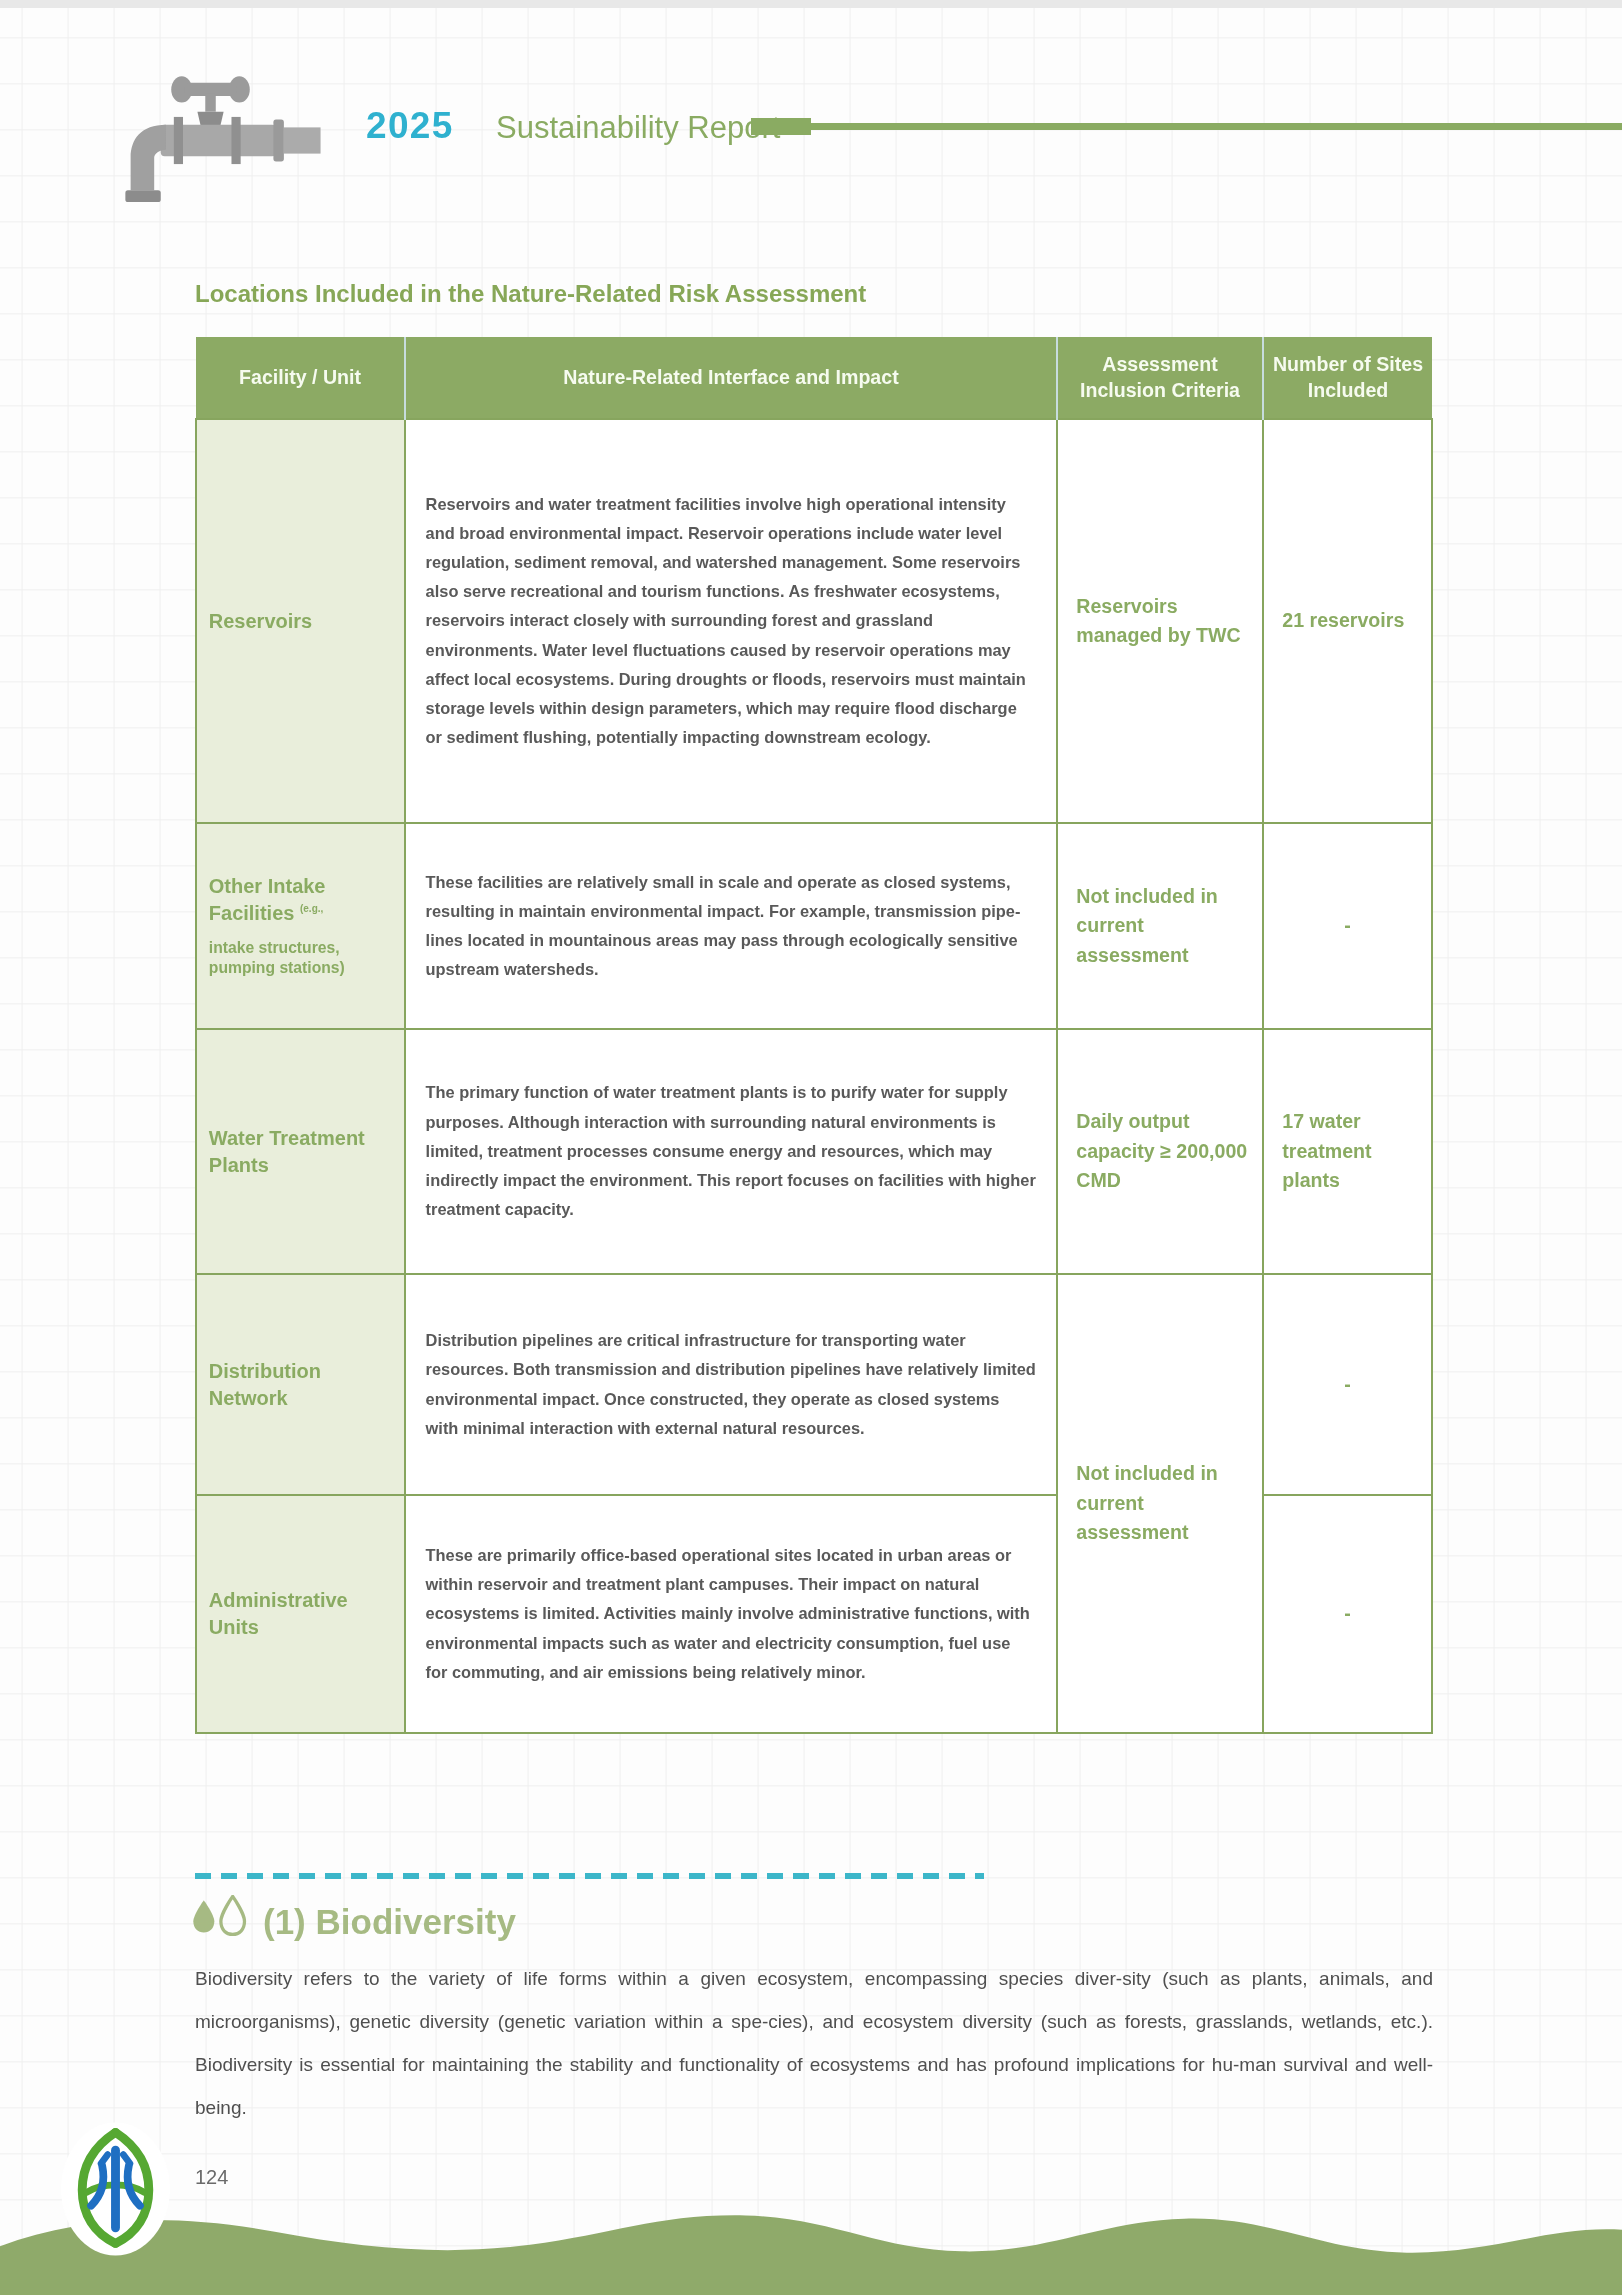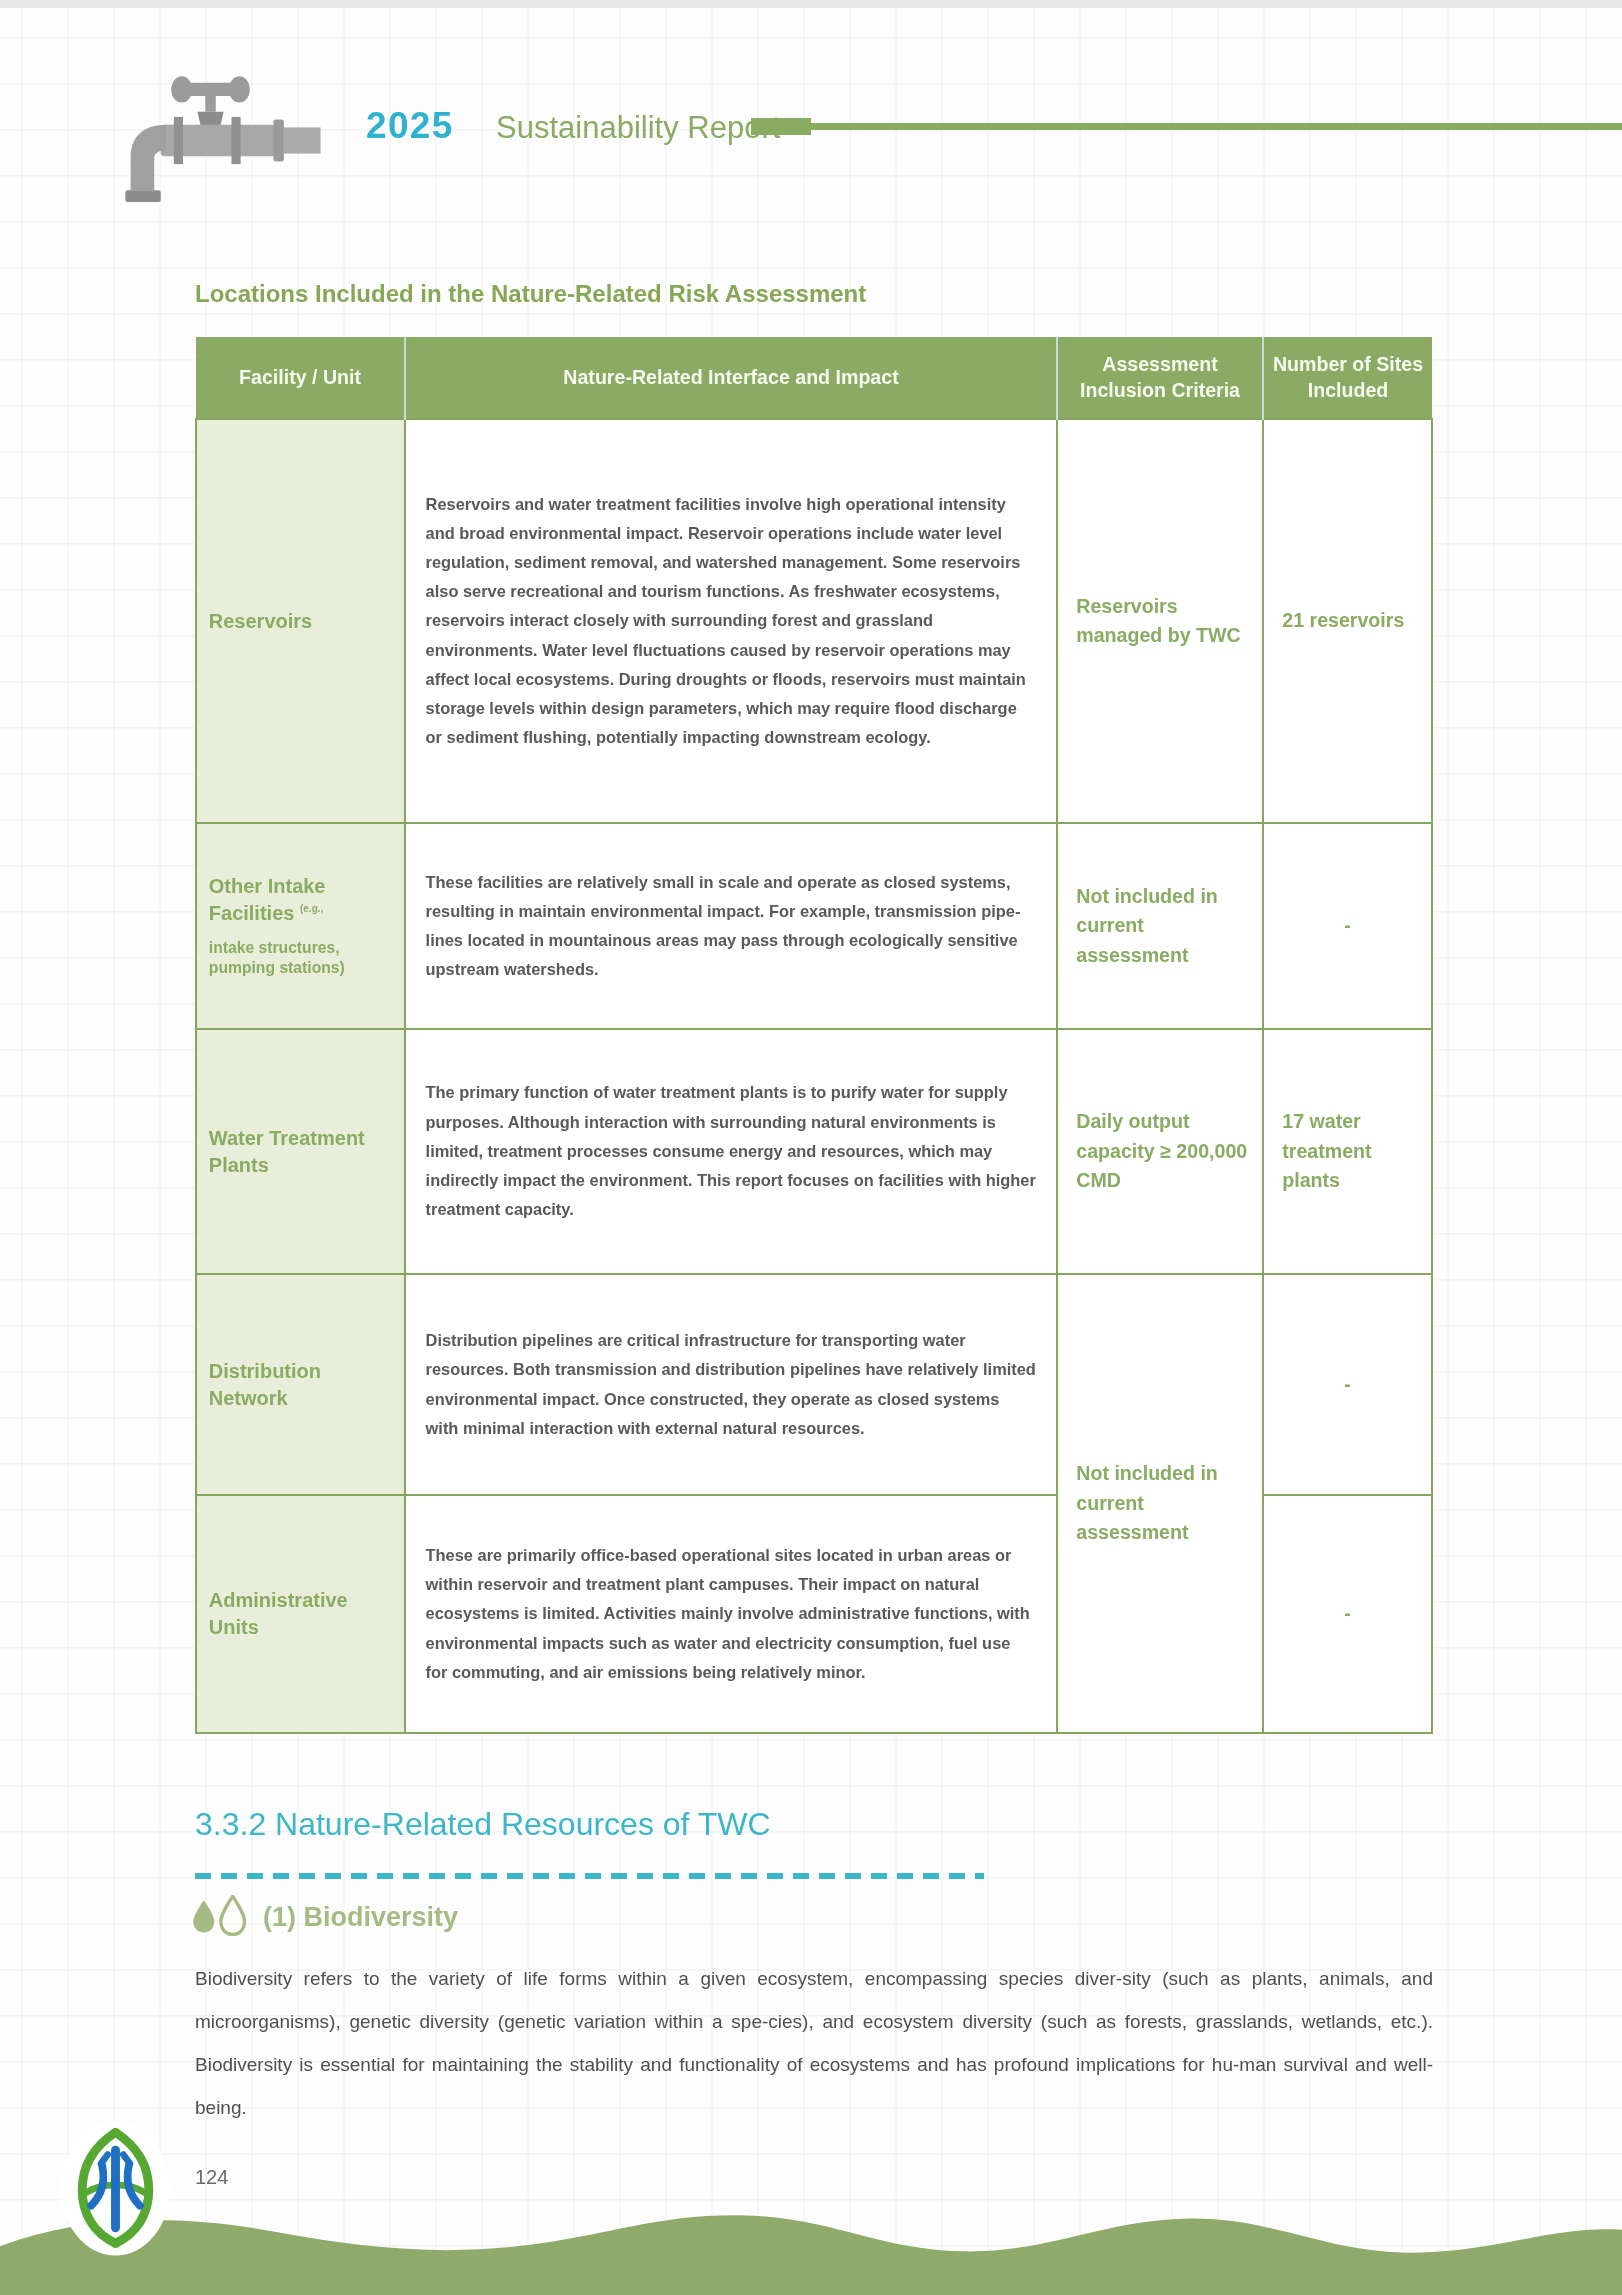--- a/index.html
+++ b/index.html
@@ -39,21 +39,21 @@
   table.risk td.cri,table.risk td.sit{
     color:#8aab62;font-weight:bold;font-size:19.6px;line-height:1.5;padding:6.5px 11.8px 6.5px 18.3px;
   }
   table.risk td.center{text-align:center;padding:6.5px 3.9px;}
   tr.r1{height:404px;} tr.r2{height:206px;} tr.r3{height:245px;} tr.r4{height:221px;} tr.r5{height:238px;}
   
   .sec-heading{position:absolute;left:195px;top:1798px;font-size:32px;color:#3cb6c9;}
   .sec-dashes{position:absolute;left:195px;top:1865px;width:789px;height:5.9px;
     background:repeating-linear-gradient(90deg,#3cb6c9 0 15.7px,transparent 15.7px 26px);}
   .bio-icon{position:absolute;left:192px;top:1887px;width:63px;height:46px;}
-  .bio-heading{position:absolute;left:263px;top:1894px;font-size:27px;font-weight:bold;color:#a6ba83;}
+  .bio-heading{position:absolute;left:263px;top:1894px;font-size:35px;font-weight:bold;color:#a6ba83;}
   .bio-para{
     position:absolute;left:195px;top:1949px;width:1238px;
     font-size:19px;line-height:43px;color:#4f4f4f;text-align:justify;
   }
   
   .page-num{position:absolute;left:195px;top:2158px;width:1236px;text-align:left;font-size:20px;color:#6a6a6a;}
   .wave{position:absolute;left:0;bottom:7.9px;width:1622px;height:101px;z-index:2;}
   .bottom-strip{position:absolute;left:0;bottom:0;width:1622px;height:7.9px;background:#2fa89e;z-index:2;}
   .logo{position:absolute;left:60px;top:2111px;width:111px;height:140px;z-index:3;}
 </style>
@@ -128,21 +128,20 @@
         <td class="sit center">-</td>
       </tr>
       <tr class="r5">
         <td class="fac">Administrative Units</td>
         <td class="imp">These are primarily office-based operational sites located in urban areas or within reservoir and treatment plant campuses. Their impact on natural ecosystems is limited. Activities mainly involve administrative functions, with environmental impacts such as water and electricity consumption, fuel use for commuting, and air emissions being relatively minor.</td>
         <td class="sit center">-</td>
       </tr>
     </tbody>
   </table>
 
-  <div class="sec-heading">3.3.2 Nature-Related Resources of TWC</div>
   <div class="sec-dashes"></div>
 
   <svg class="bio-icon" viewBox="0 0 96 70">
     <path d="M18,8 C18,8 2,30 2,40 C2,51 9,57 18,57 C27,57 34,51 34,40 C34,30 18,8 18,8 Z" fill="#a6ba83"></path>
     <path d="M62,2 C62,2 44,28 44,40 C44,53 52,60 62,60 C72,60 80,53 80,40 C80,28 62,2 62,2 Z" fill="none" stroke="#a6ba83" stroke-width="5"></path>
   </svg>
   <div class="bio-heading">(1) Biodiversity</div>
 
   <div class="bio-para">Biodiversity refers to the variety of life forms within a given ecosystem, encompassing species diver-sity (such as plants, animals, and microorganisms), genetic diversity (genetic variation within a spe-cies), and ecosystem diversity (such as forests, grasslands, wetlands, etc.). Biodiversity is essential for maintaining the stability and functionality of ecosystems and has profound implications for hu-man survival and well-being.</div>
 

